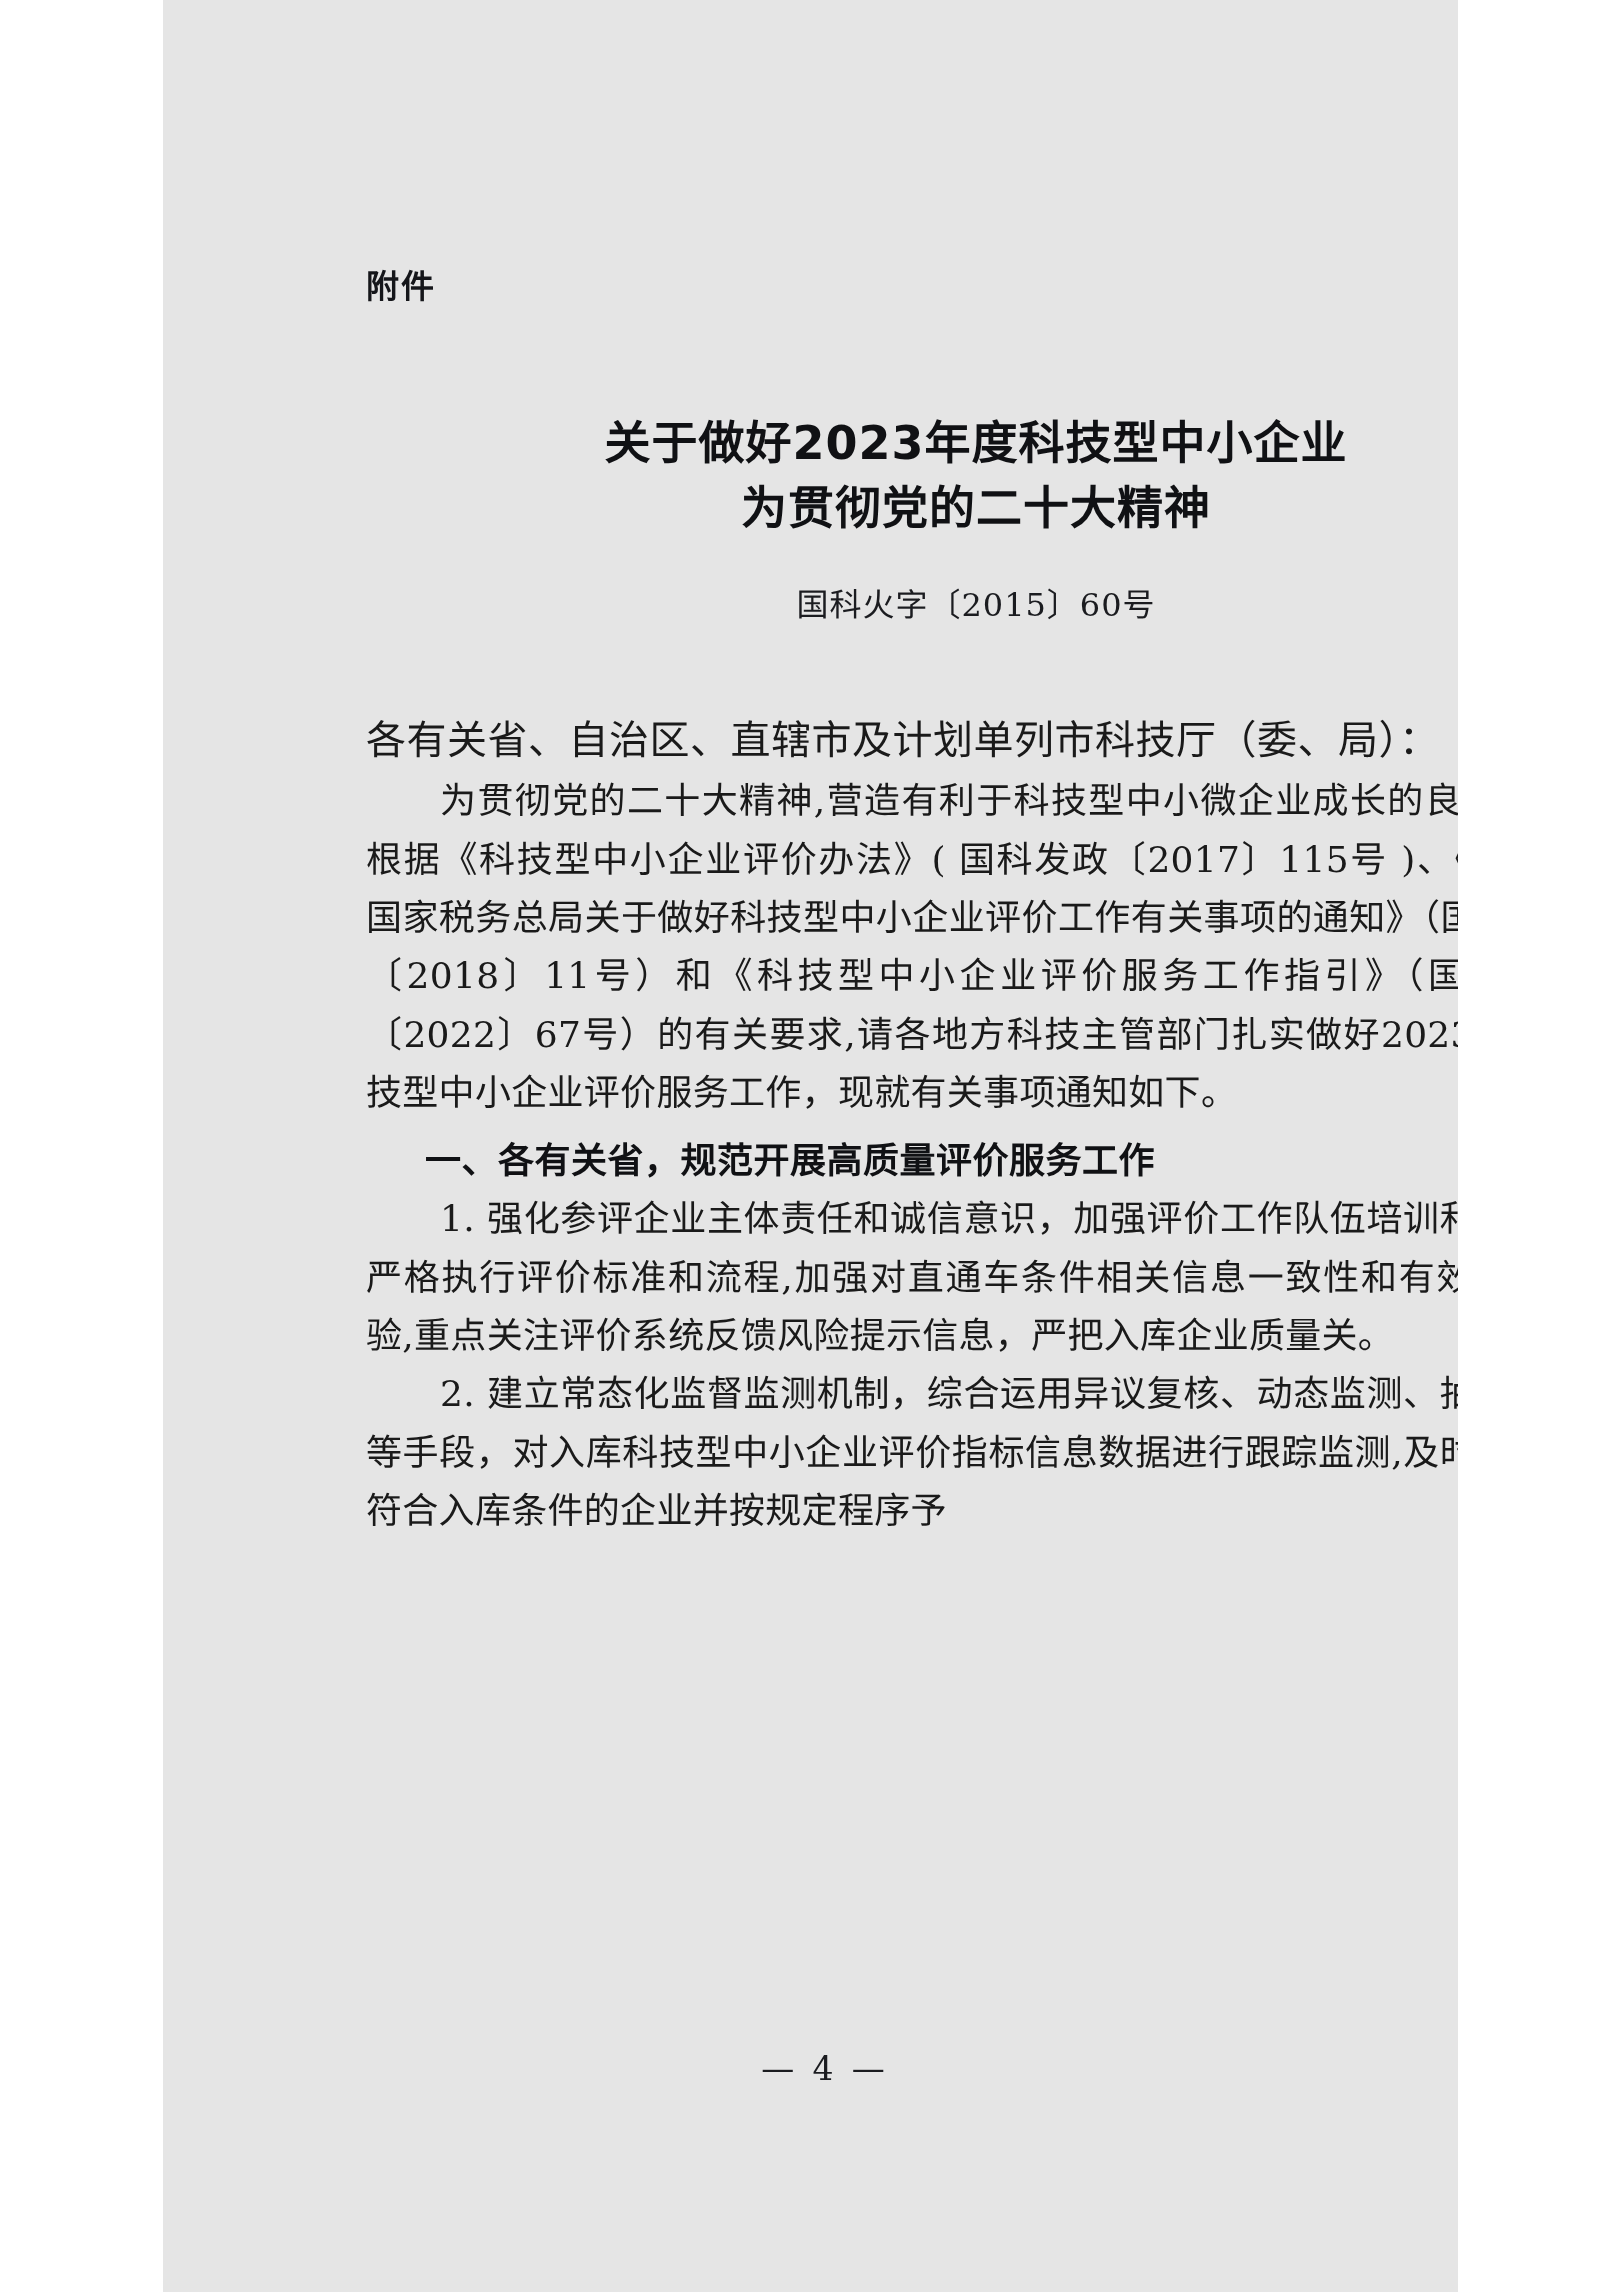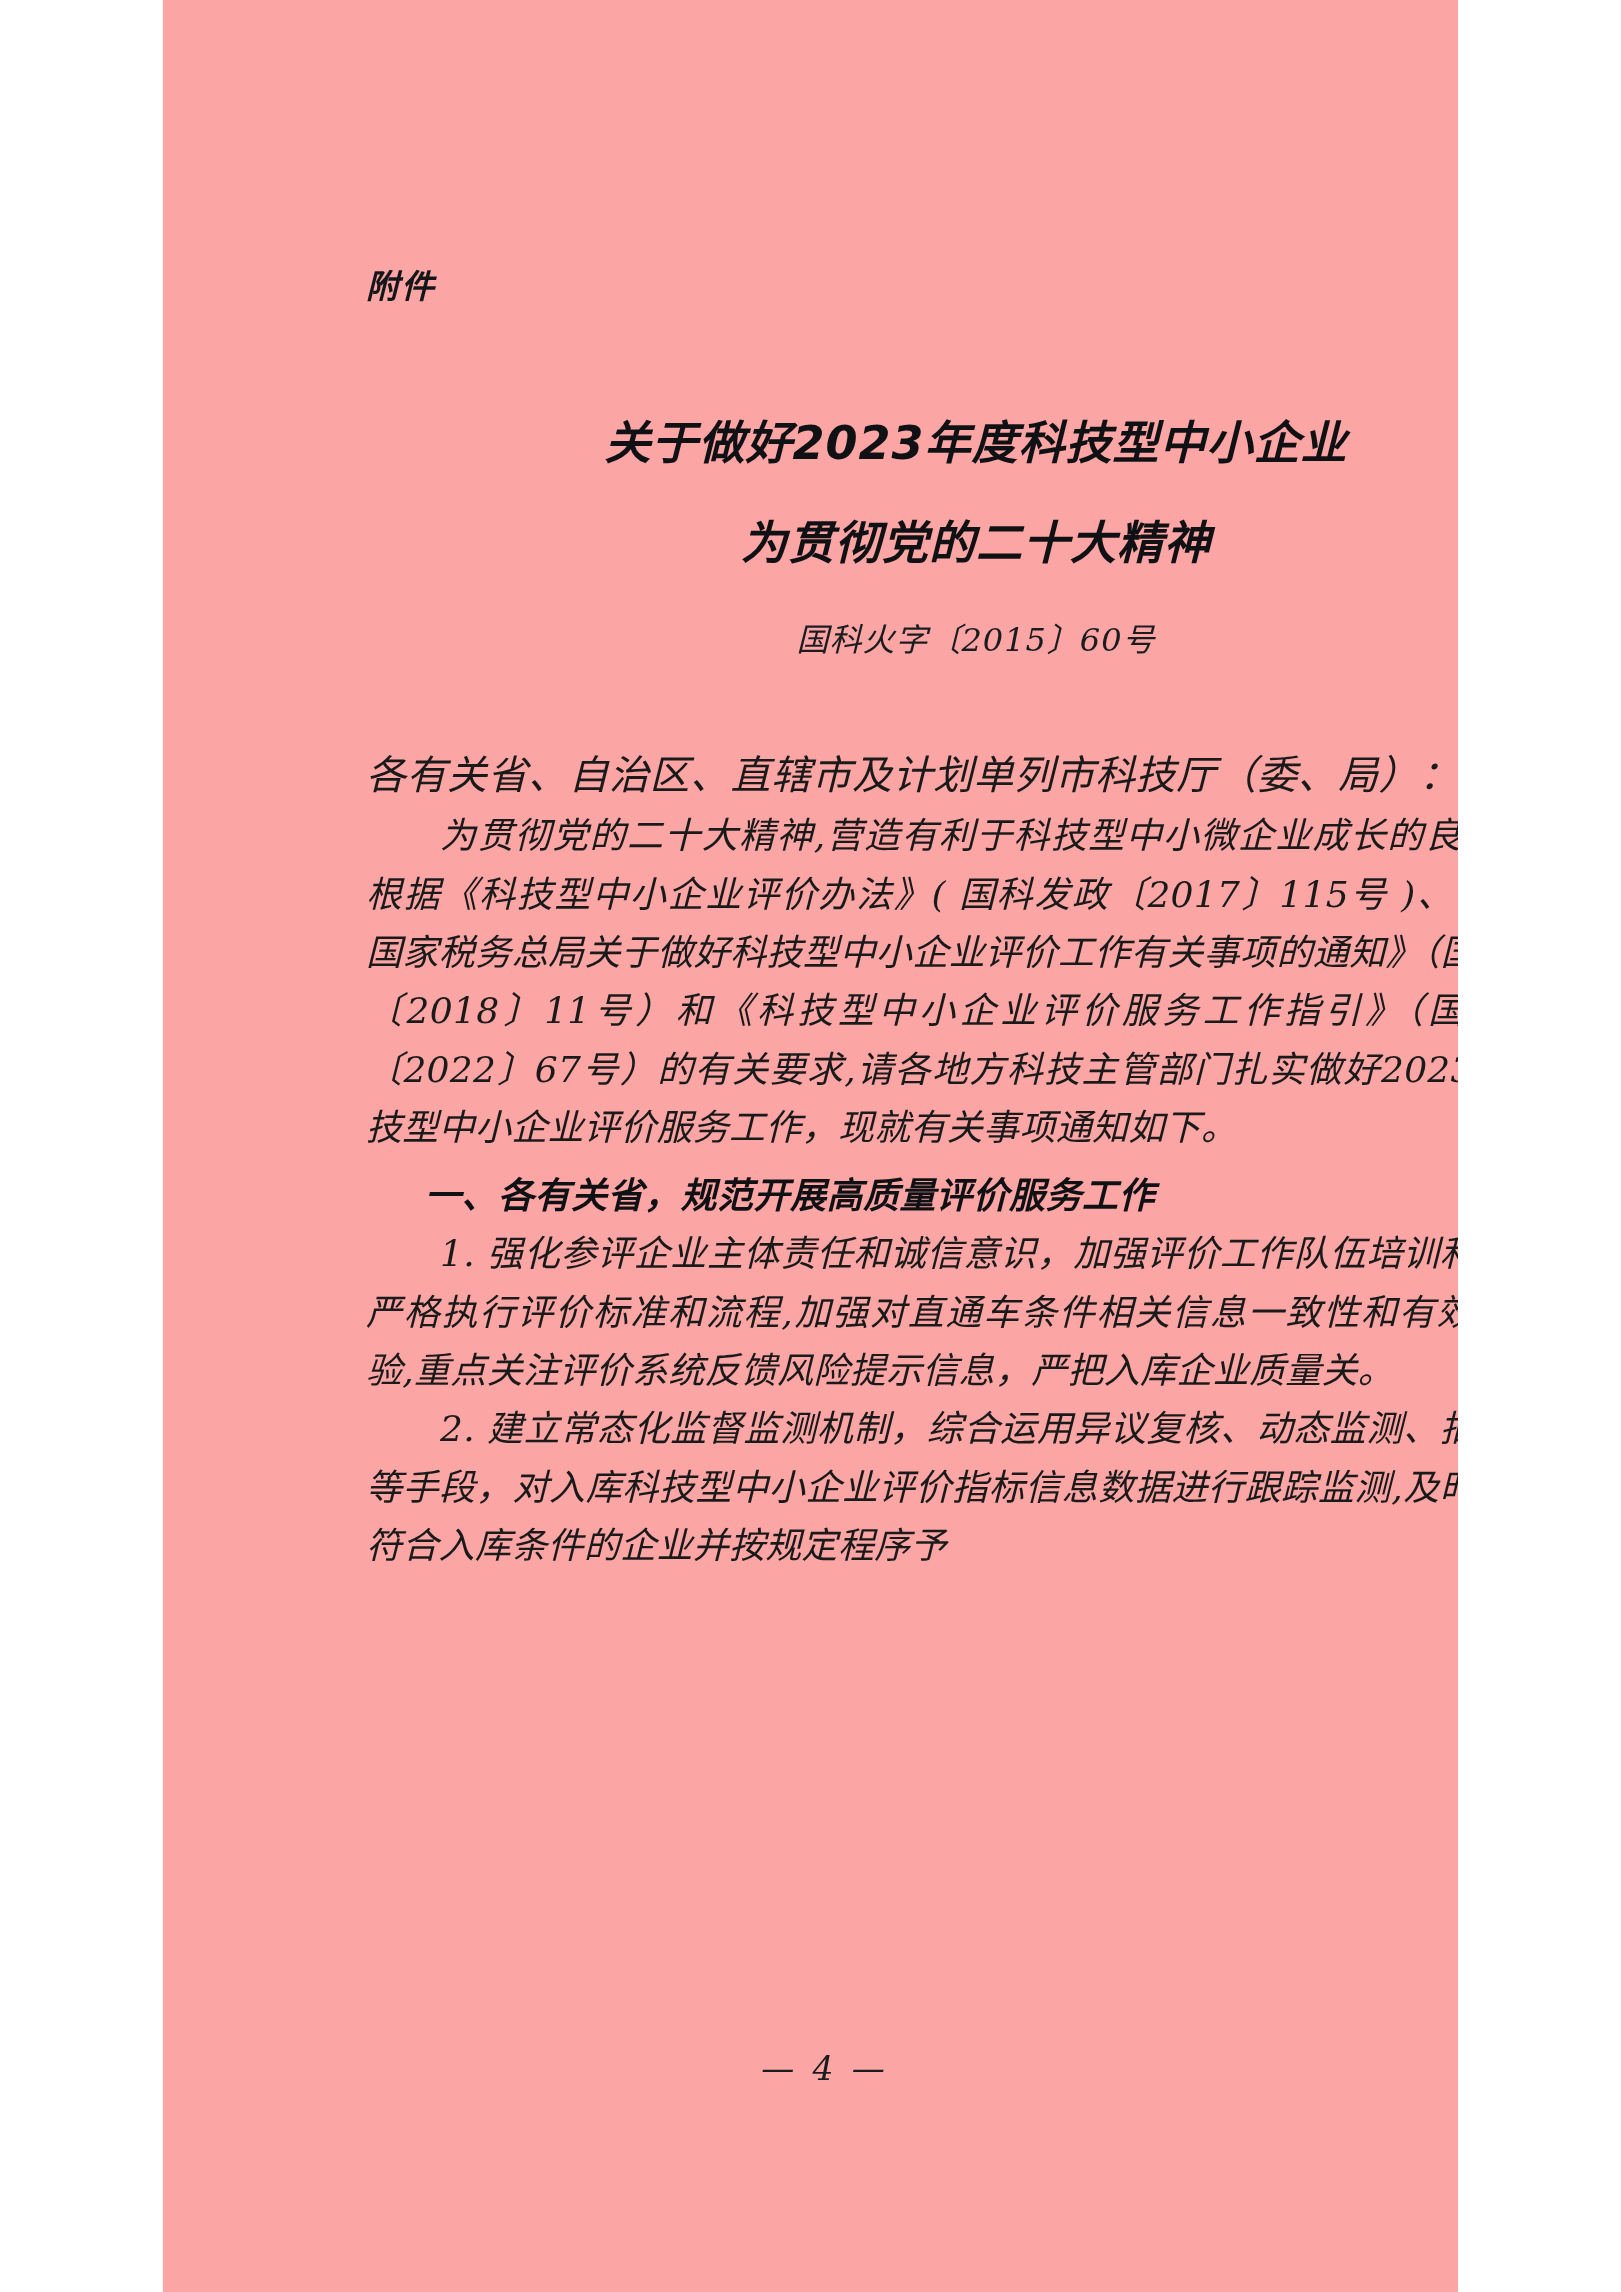--- a/index.html
+++ b/index.html
@@ -6,25 +6,24 @@
   html, body {
     margin: 0;
     padding: 0;
     background: #ffffff;
   }
   .page {
     position: relative;
     width: 1295px;
     height: 2293px;
     margin: 0 auto;
-    background: #fca5a5;
+    background: #e5e5e5;
     font-family: "DejaVu Serif", "Liberation Serif", serif;
     color: #1a1a1a;
     overflow: hidden;
-    font-style: italic;
   }
   .content {
     position: absolute;
     left: 203px;
     top: 0;
     width: 1220px;
   }
   .attachment-label {
     margin-top: 260px;
     font-family: "DejaVu Sans", "Liberation Sans", sans-serif;
@@ -39,21 +38,20 @@
     font-family: "DejaVu Sans", "Liberation Sans", sans-serif;
     font-weight: bold;
     font-size: 46px;
     line-height: 1.42;
     letter-spacing: 1px;
     color: #101114;
   }
   .doc-title .line {
     display: block;
     white-space: nowrap;
-    margin-top: 35px;
   }
   .doc-number {
     margin-top: 37px;
     text-align: center;
     font-size: 32px;
     letter-spacing: 1px;
     color: #1b1c20;
   }
   .salutation {
     margin-top: 83px;

